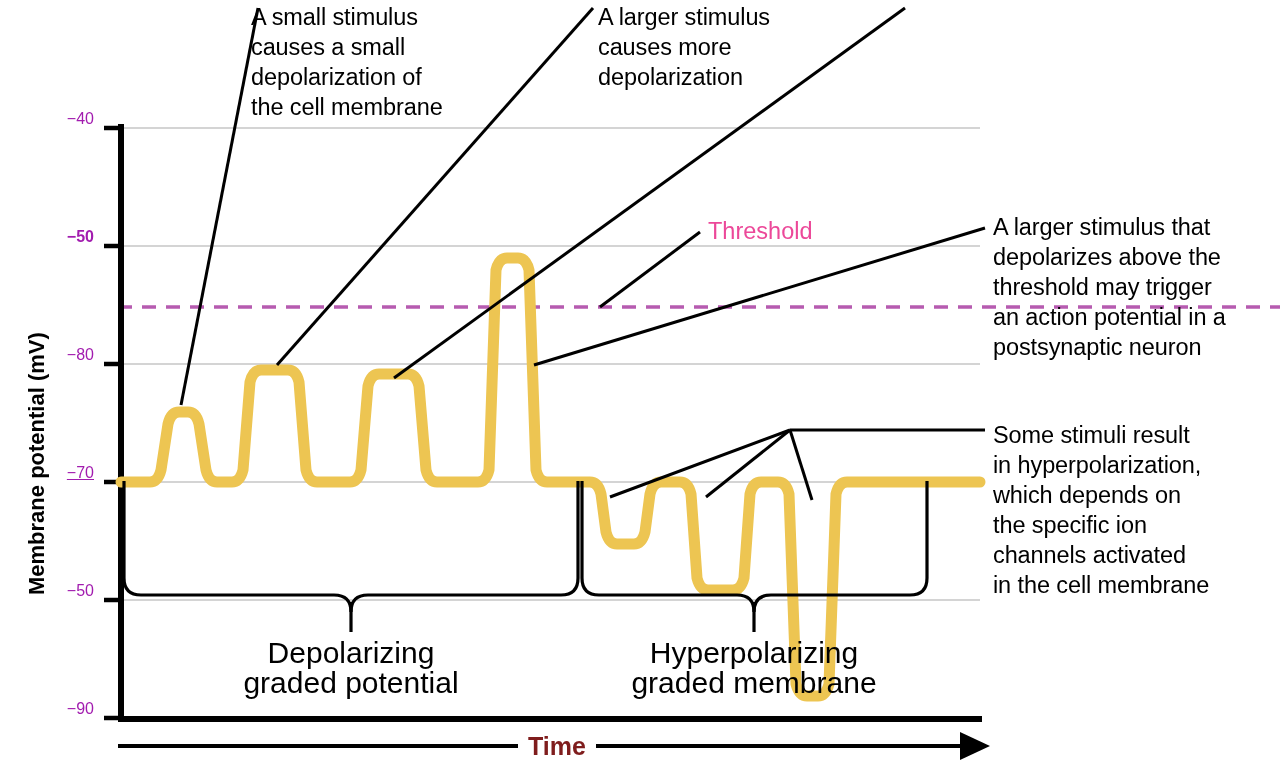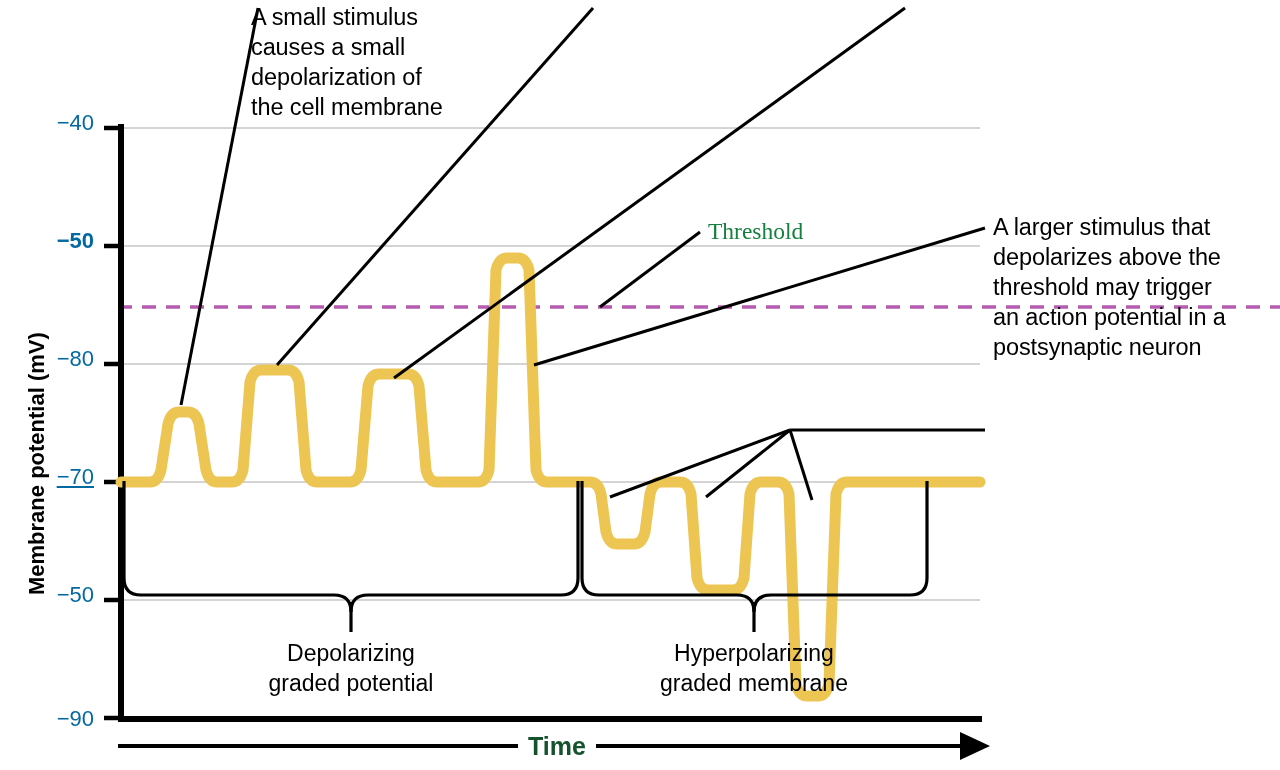--- a/index.html
+++ b/index.html
@@ -16,59 +16,59 @@
     font-family:"Liberation Sans", sans-serif;
     font-size:23.5px;
     line-height:30px;
     color:#000000;
     white-space:pre-line;
     letter-spacing:-0.1px;
   }
   .brace-label{
     position:absolute;
     font-family:"Liberation Sans", sans-serif;
-    font-size:23px;
+    font-size:30px;
     line-height:30px;
     color:#000;
     text-align:center;
     white-space:pre-line;
   }
   .ylabel{
     position:absolute;
     font-family:"Liberation Sans", sans-serif;
     font-size:22px;
     font-weight:bold;
     color:#000;
     transform:rotate(-90deg);
     transform-origin:left top;
     white-space:nowrap;
   }
   .ticklabel{
     position:absolute;
     font-family:"Liberation Sans", sans-serif;
-    font-size:22px;
-    color:#0369a1;
+    font-size:16px;
+    color:#a21caf;
     text-align:right;
     white-space:nowrap;
   }
   .timelabel{
     position:absolute;
     font-family:"Liberation Sans", sans-serif;
     font-size:25px;
     font-weight:bold;
-    color:#14532d;
+    color:#7f1d1d;
     background:#fff;
     padding:0 10px;
     white-space:nowrap;
   }
   .thr-label{
     position:absolute;
-    font-family:Liberation Serif, serif;
+    font-family:Liberation Sans, sans-serif;
     font-size:23.5px;
-    color:#15803d;
+    color:#ec4899;
     white-space:nowrap;
   }
 </style>
 </head>
 <body>
 
 <div id="stage">
 
   <svg id="fig" viewBox="0 0 1280 770">
 
@@ -147,41 +147,50 @@
       <polygon points="960,732 990,746 960,760" fill="#000"></polygon>
     </g>
 
   </svg>
 
   <div class="ticklabel" style="left:18px;top:110px;width:76px;">−40</div>
   <div class="ticklabel" style="left:18px;top:228px;width:76px;font-weight:bold;">−50</div>
   <div class="ticklabel" style="left:18px;top:346px;width:76px;">−80</div>
   <div class="ticklabel" style="left:18px;top:464px;width:76px;text-decoration:underline;">−70</div>
   <div class="ticklabel" style="left:18px;top:582px;width:76px;">−50</div>
-  <div class="ticklabel" style="left:18px;top:700px;width:76px;margin-top:6px;">−90</div>
+  <div class="ticklabel" style="left:18px;top:700px;width:76px;">−90</div>
 
   <div class="ylabel" style="left:24px;top:595px;">Membrane potential (mV)</div>
 
   <div class="timelabel" style="left:518px;top:732px;">Time</div>
 
   <div class="thr-label" style="left:708px;top:218px;">Threshold</div>
 
   <div class="anno" style="left:251px;top:2px;width:275px;">A small stimulus
 causes a small
 depolarization of
 the cell membrane</div>
 
+  <div class="anno" style="left:598px;top:2px;width:280px;">A larger stimulus
+causes more
+depolarization</div>
 
 
   <div class="anno" style="left:993px;top:212px;width:290px;">A larger stimulus that
 depolarizes above the
 threshold may trigger
 an action potential in a
 postsynaptic neuron</div>
 
+  <div class="anno" style="left:993px;top:420px;width:285px;">Some stimuli result
+in hyperpolarization,
+which depends on
+the specific ion
+channels activated
+in the cell membrane</div>
 
   <div class="brace-label" style="left:201px;top:638px;width:300px;">Depolarizing
 graded potential</div>
 
   <div class="brace-label" style="left:604px;top:638px;width:300px;">Hyperpolarizing
 graded membrane</div>
 
 </div>
 
 </body></html>

